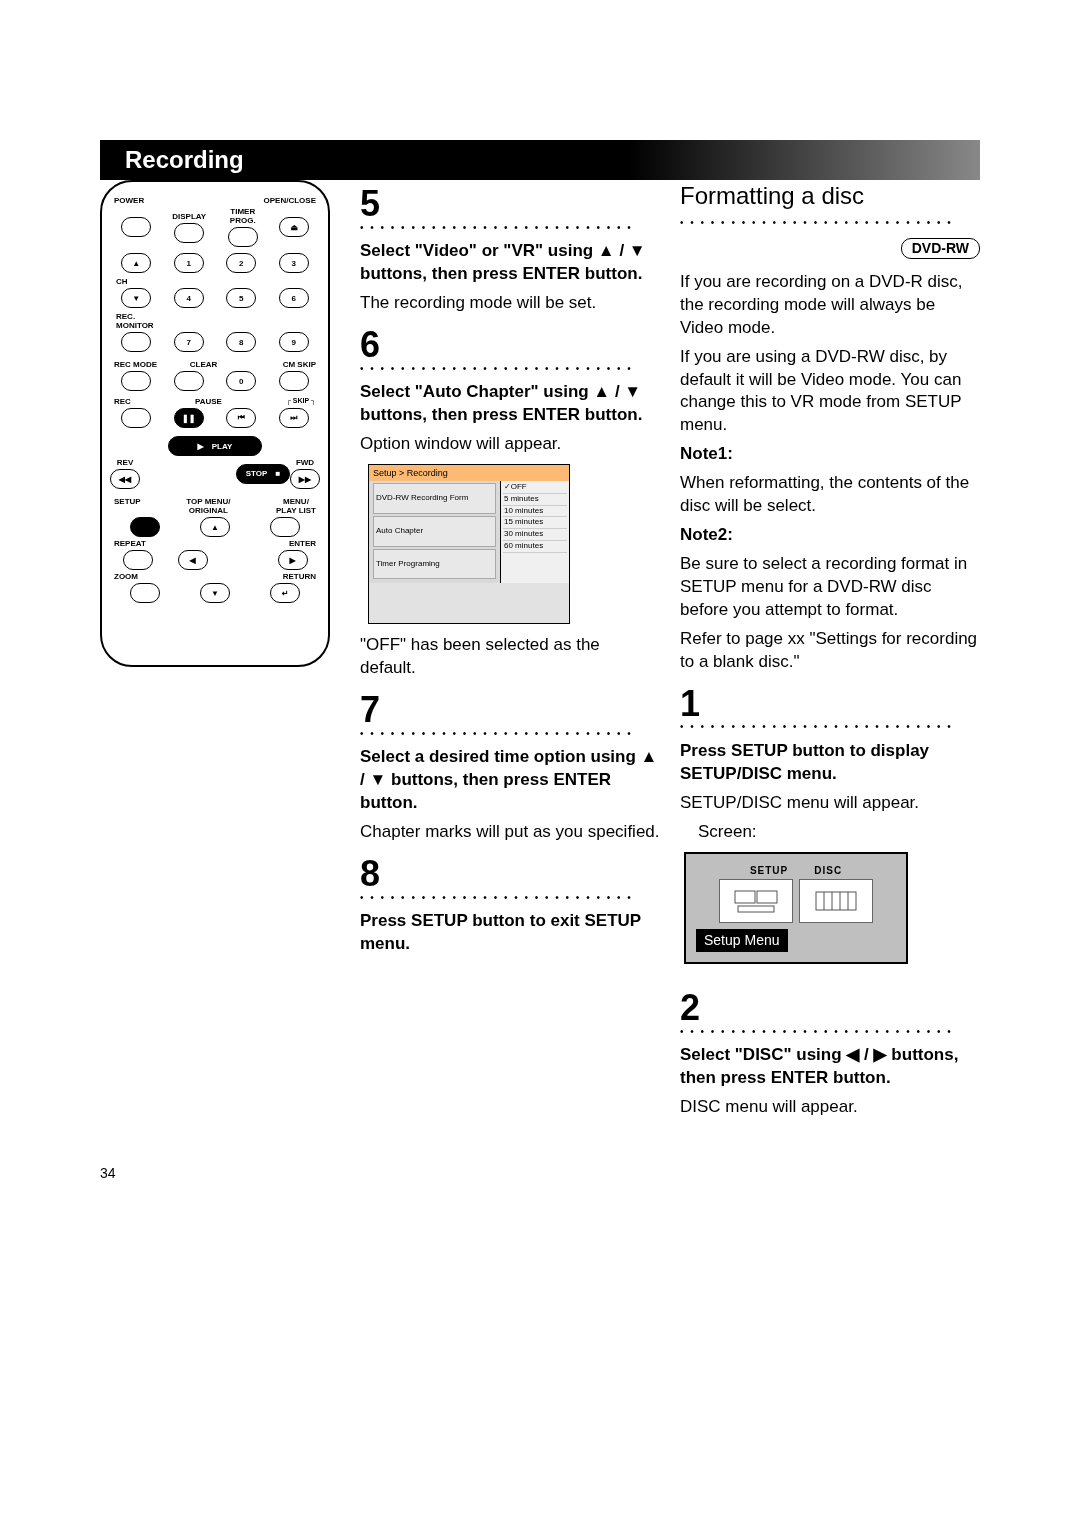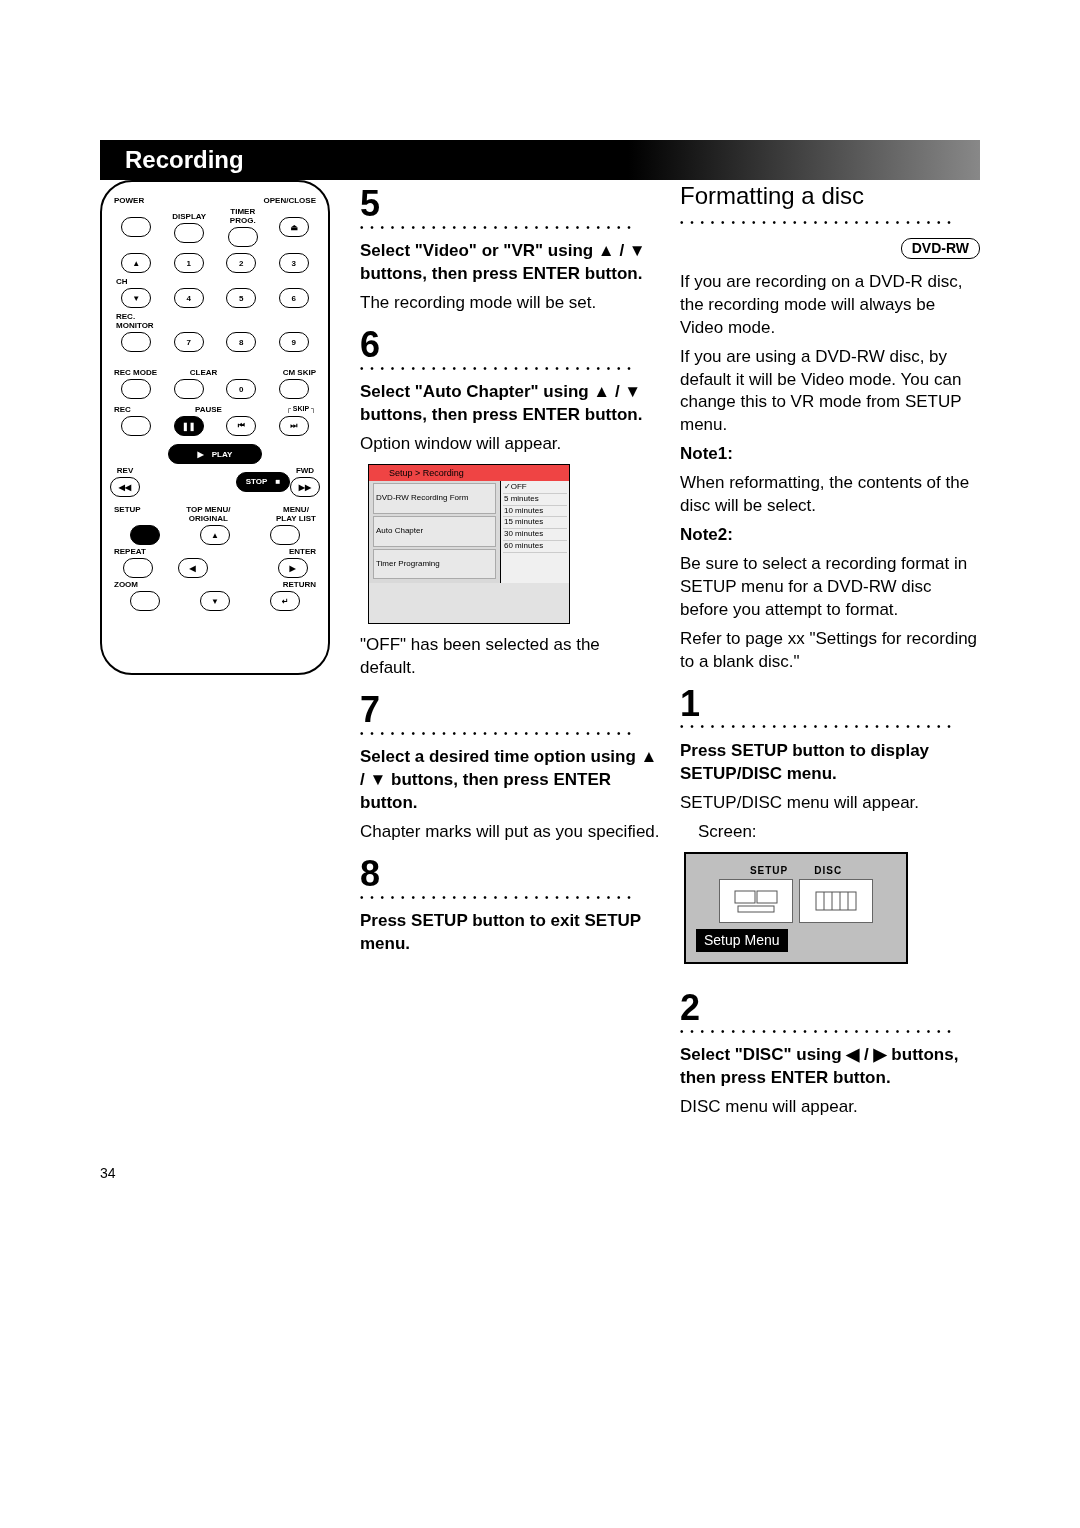--- a/index.html
+++ b/index.html
@@ -127,22 +127,22 @@
 
   
   .option-window {
     border: 1.5px solid #000;
     width: 200px;
     font-size: 9px;
     margin: 8px 0 10px 8px;
     background: #d9d9d9;
   }
   .ow-title {
-    padding: 2px 20px;
-    background: #ef4444;
+    padding: 2px 4px;
+    background: #fdba74;
   }
   .ow-body { display: flex; }
   .ow-left {
     flex: 1;
     padding: 2px 4px;
   }
   .ow-left div {
     border: 1px solid #aaa;
     margin-bottom: 2px;
     padding: 9px 2px;
@@ -251,21 +251,21 @@
           <div class="r-btn">6</div>
         </div>
         <div class="remote-section-label" style="white-space:pre-line">REC.
 MONITOR</div>
         <div class="r-row">
           <div class="r-btn"></div>
           <div class="r-btn">7</div>
           <div class="r-btn">8</div>
           <div class="r-btn">9</div>
         </div>
-        <div class="r-col-labels" style="margin-top:16px">
+        <div class="r-col-labels" style="margin-top:8px">
           <span>REC MODE</span>
           <span>CLEAR</span>
           <span></span>
           <span>CM SKIP</span>
         </div>
         <div class="r-row">
           <div class="r-btn"></div>
           <div class="r-btn"></div>
           <div class="r-btn">0</div>
           <div class="r-btn"></div>

